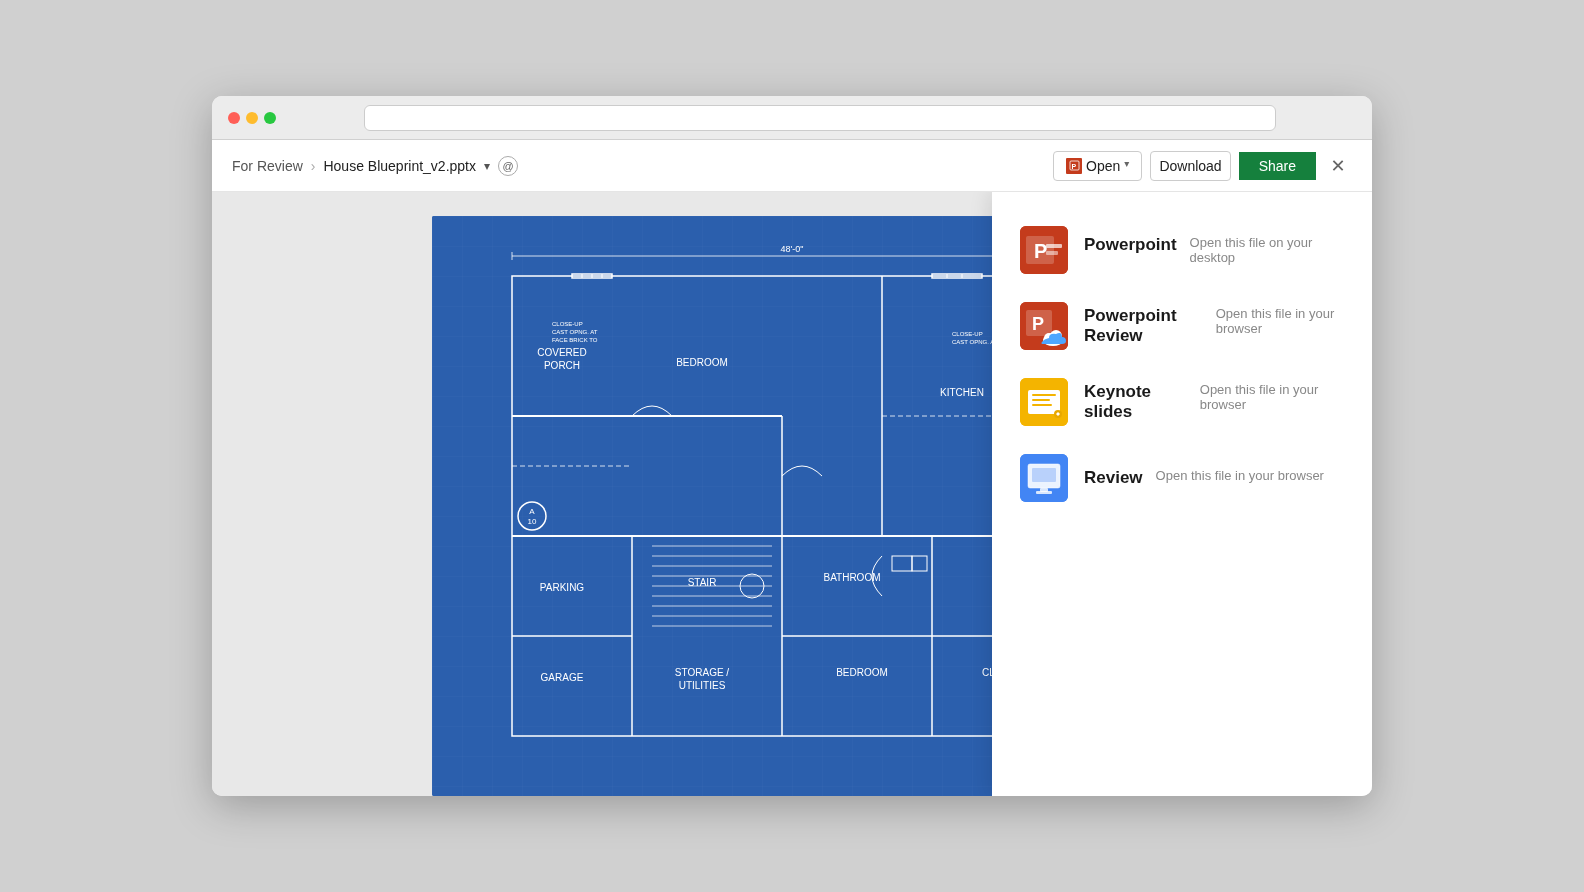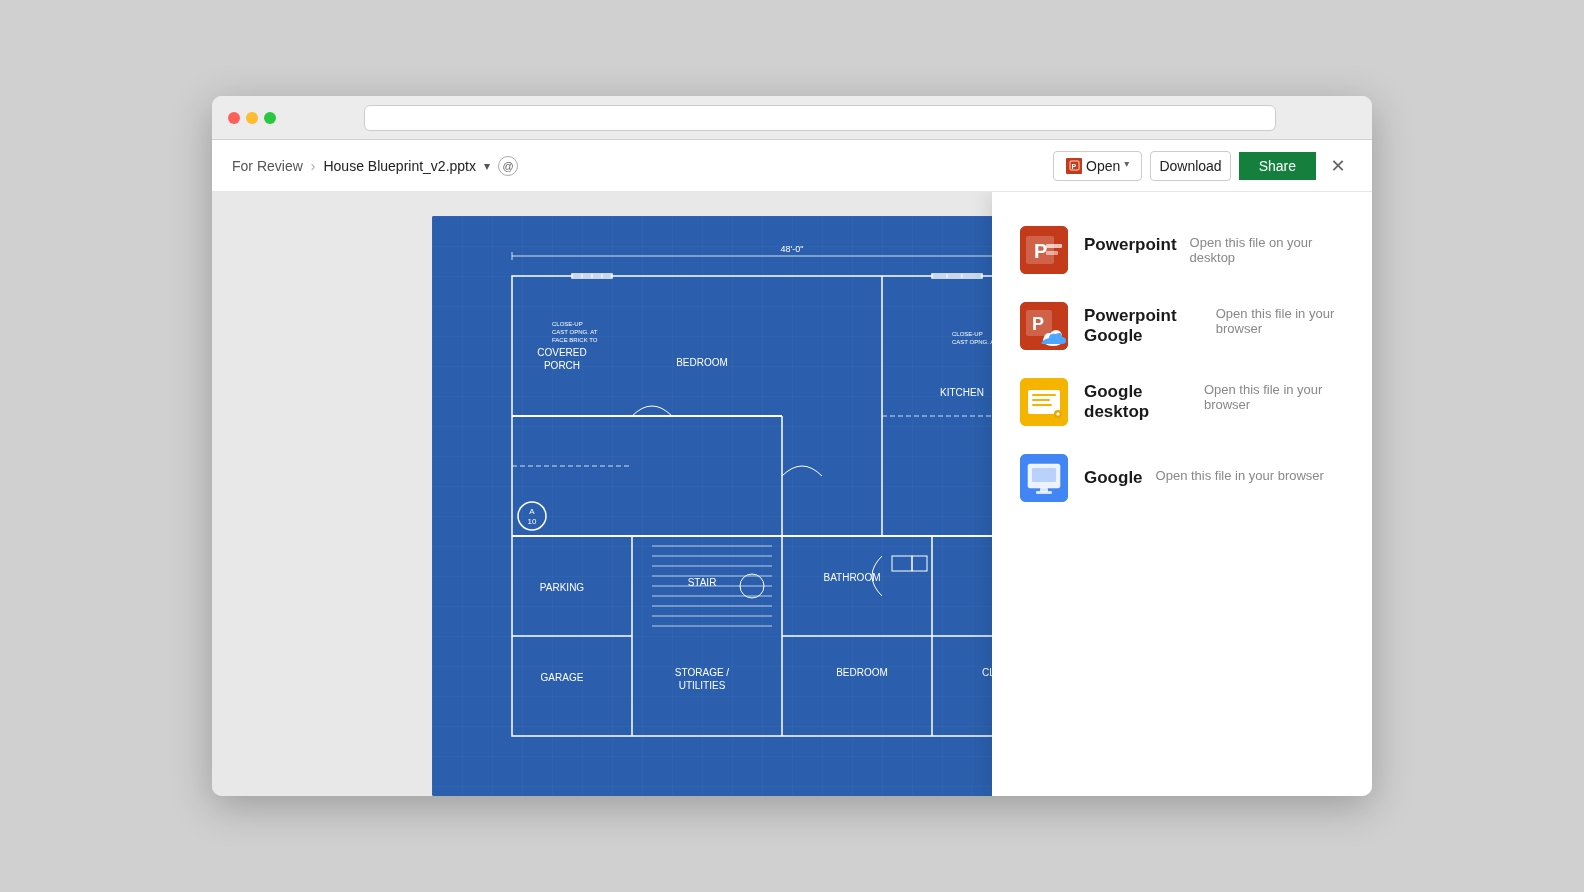--- a/index.html
+++ b/index.html
@@ -446,56 +446,56 @@
             <ellipse cx="28" cy="38" rx="5" ry="4" fill="white"></ellipse>
             <ellipse cx="38" cy="38" rx="5" ry="4" fill="white"></ellipse>
             <ellipse cx="33" cy="40" rx="9" ry="4" fill="white"></ellipse>
             <ellipse cx="29" cy="36" rx="5" ry="5" fill="white"></ellipse>
             <ellipse cx="36" cy="34" rx="6" ry="6" fill="white"></ellipse>
 
             <path d="M22 40 Q24 37 29 36 Q29 31 36 32 Q42 29 42 35 Q46 35 46 39 Q46 42 42 42 L24 42 Q20 42 22 40Z" fill="#4DA6FF"></path>
           </svg>
         </div>
         <div class="option-text">
-          <span class="option-title">Powerpoint Google</span>
+          <span class="option-title">Powerpoint Review</span>
           <span class="option-desc">Open this file in your browser</span>
         </div>
       </div>
 
       <div class="open-option">
         <div class="app-icon app-icon-slides">
           <svg width="48" height="48" viewBox="0 0 48 48">
             <rect width="48" height="48" rx="6" fill="#f4b400"></rect>
             <rect x="8" y="12" width="32" height="24" rx="2" fill="white"></rect>
             <rect x="12" y="16" width="24" height="2" rx="1" fill="#f4b400"></rect>
             <rect x="12" y="21" width="18" height="2" rx="1" fill="#f4b400"></rect>
             <rect x="12" y="26" width="20" height="2" rx="1" fill="#f4b400"></rect>
             <circle cx="38" cy="36" r="4" fill="#e8a800"></circle>
             <path d="M36 36 L38 34 L40 36 L38 38Z" fill="white"></path>
           </svg>
         </div>
         <div class="option-text">
-          <span class="option-title">Google desktop</span>
+          <span class="option-title">Keynote slides</span>
           <span class="option-desc">Open this file in your browser</span>
         </div>
       </div>
 
       <div class="open-option">
         <div class="app-icon app-icon-keynote">
           <svg width="48" height="48" viewBox="0 0 48 48">
             <rect width="48" height="48" rx="6" fill="#4285f4"></rect>
             <rect x="8" y="10" width="32" height="24" rx="2" fill="rgba(255,255,255,0.9)"></rect>
             <rect x="8" y="10" width="32" height="24" rx="2" fill="none" stroke="rgba(255,255,255,0.5)" stroke-width="1"></rect>
             <rect x="12" y="14" width="24" height="14" rx="1" fill="#4285f4" opacity="0.3"></rect>
 
             <rect x="20" y="34" width="8" height="4" rx="1" fill="rgba(255,255,255,0.8)"></rect>
             <rect x="16" y="37" width="16" height="3" rx="1" fill="rgba(255,255,255,0.8)"></rect>
           </svg>
         </div>
         <div class="option-text">
-          <span class="option-title">Google</span>
+          <span class="option-title">Review</span>
           <span class="option-desc">Open this file in your browser</span>
         </div>
       </div>
 
     </div>
   </div>
 </div>
 
 </body></html>

